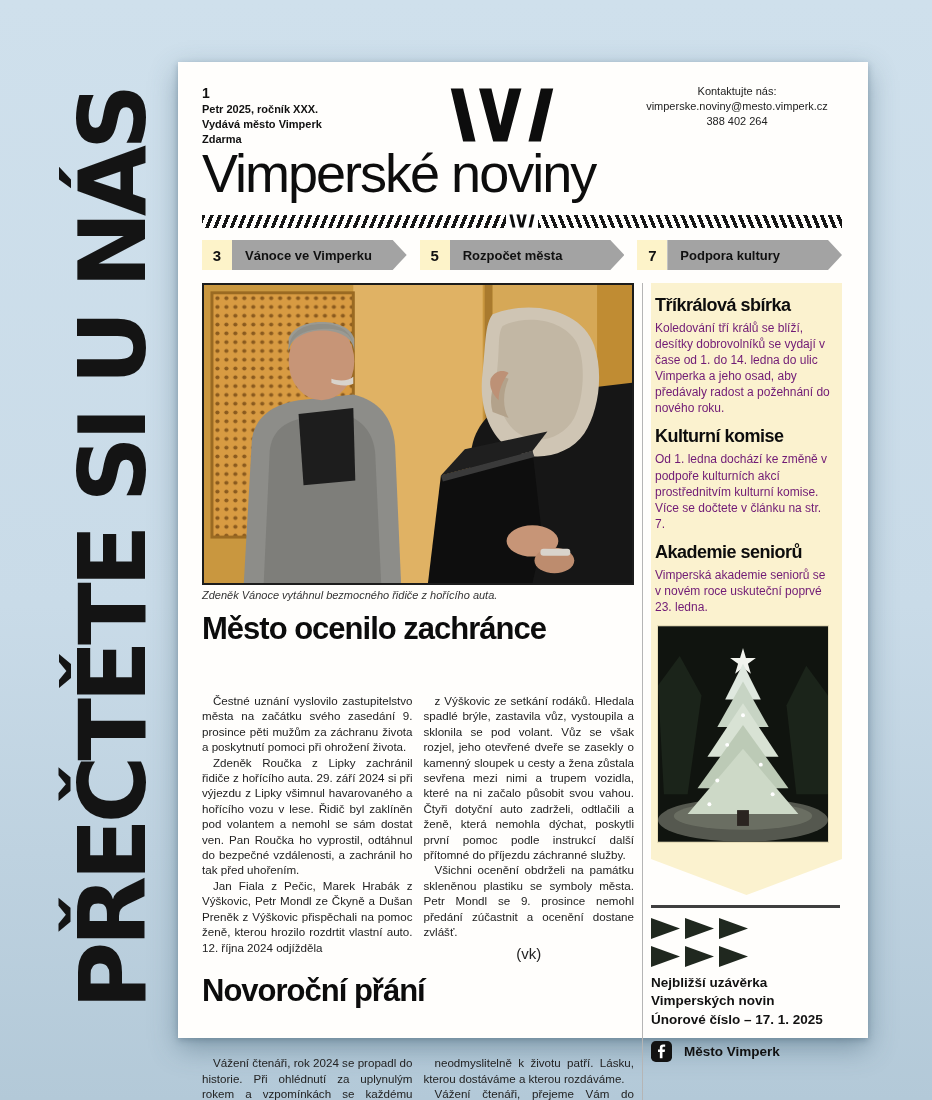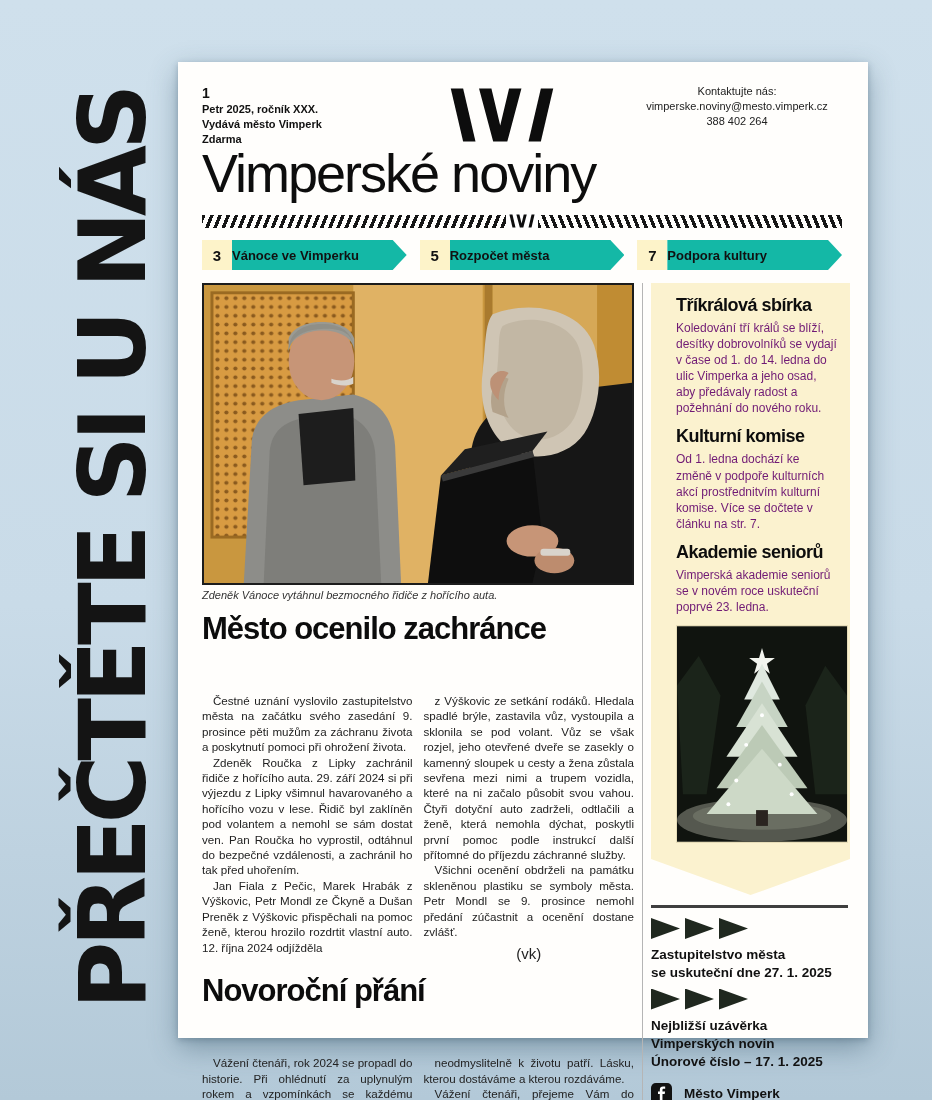--- a/index.html
+++ b/index.html
@@ -47,43 +47,43 @@
   .hatch .h-mid svg { width:26px; height:14px; display:block; }
 
   
   .nav-row { display:flex; gap:13px; }
   .nav-item { flex:1; display:flex; align-items:stretch; height:30px; }
   .nav-num {
     width:30px; background:#fdf3c9; font-weight:700; font-size:15px; color:#111;
     display:flex; align-items:center; justify-content:center;
   }
   .nav-banner {
-    flex:1; background:#14b8a6; display:flex; align-items:center;
-    padding-left:0; font-weight:700; font-size:13px; color:#111;
+    flex:1; background:#a3a3a3; display:flex; align-items:center;
+    padding-left:13px; font-weight:700; font-size:13px; color:#111;
     clip-path:polygon(0 0, calc(100% - 14px) 0, 100% 50%, calc(100% - 14px) 100%, 0 100%);
   }
 
   
   .content { display:flex; margin-top:13px; }
   .main-col { width:432px; }
   .side-col { width:208px; margin-left:8px; border-left:1px solid #b5b5b5; padding-left:8px; }
 
   .photo-frame { width:432px; height:302px; border:2px solid #1c1c1c; background:#caa05a; }
   .photo-frame svg { display:block; width:100%; height:100%; }
   .caption { font-style:italic; font-size:11px; color:#333; margin-top:4px; }
 
   h2.headline { font-size:31px; font-weight:700; letter-spacing:-1px; color:#0c0c0c; margin:10px 0 8px 0; }
   .cols { display:flex; gap:11px;margin-top:46px; }
   .col { flex:1; font-size:11.6px; line-height:1.33; color:#222; text-align:justify; }
   .col p { text-indent:11px; margin:0; }
   .byline { text-align:center; font-size:15px; margin-top:4px; color:#222; }
 
   
   .brief-box {
-    background:#fbf2cf; padding:12px 12px 52px 25px;
+    background:#fbf2cf; padding:12px 12px 52px 4px;
     clip-path:polygon(0 0,100% 0,100% calc(100% - 36px),50% 100%,0 calc(100% - 36px));
   }
   .brief { margin-bottom:10px; }
   .brief h3 { font-size:18px; font-weight:700; letter-spacing:-.5px; color:#0d0d0d; margin-bottom:4px; }
   .brief p { font-size:12px; line-height:1.34; color:#701a75; }
   .tree-photo { display:block; width:172px; height:218px; margin:4px auto 0 auto; border:1px solid #e7ddb8; }
 
   .side-rule { height:3px; background:#3f3f3f; margin:10px 2px 10px 0; }
   .arrow-row { display:flex; gap:5px; margin:6px 0 7px 0; }
   .tri { width:29px; height:21px; background:#20281f; clip-path:polygon(0 0,100% 50%,0 100%); }
@@ -260,24 +260,20 @@
           </svg>
         </div>
 
         <div class="side-rule"></div>
 
         <div class="arrow-row">
           <div class="tri"></div>
             <div class="tri"></div>
             <div class="tri"></div>
         </div>
-        <div class="announce">
-          <div>Zastupitelstvo města</div>
-          <div>se uskuteční dne 27. 1. 2025</div>
-        </div>
 
         <div class="arrow-row">
           <div class="tri"></div>
             <div class="tri"></div>
             <div class="tri"></div>
         </div>
         <div class="announce">
           <div>Nejbližší uzávěrka Vimperských novin</div>
           <div>Únorové číslo – 17. 1. 2025</div>
         </div>

